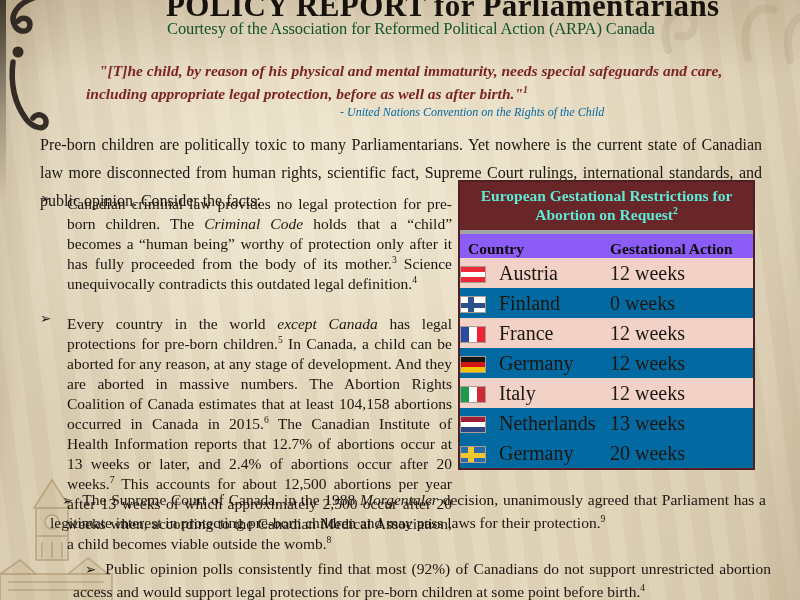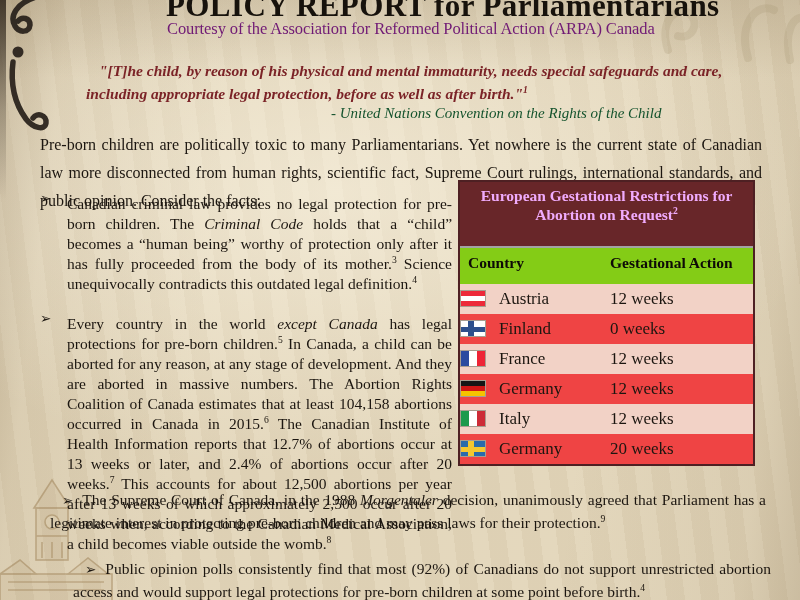--- a/index.html
+++ b/index.html
@@ -15,43 +15,43 @@
   }
   .abs{position:absolute;}
   sup{font-size:.62em;vertical-align:super;line-height:0;}
   i{font-style:italic;}
 
   .edge-shadow{left:0;top:0;width:6px;height:200px;
     background:linear-gradient(to bottom, rgba(28,20,12,.75), rgba(28,20,12,.25) 55%, rgba(28,20,12,0));}
 
   .doc-title{top:-12px;left:166px;font-size:31px;font-weight:bold;color:#17120c;
     letter-spacing:.4px;white-space:nowrap;}
-  .doc-subtitle{top:19px;left:167px;font-size:16.5px;color:#701a75;white-space:nowrap;letter-spacing:-.1px;}
+  .doc-subtitle{top:19px;left:167px;font-size:16.5px;color:#14532d;white-space:nowrap;letter-spacing:-.1px;}
 
   .quote{top:59px;left:86px;width:652px;font-style:italic;font-weight:bold;
     font-size:15.5px;line-height:23px;color:#7b2327;text-indent:13px;}
-  .attribution{top:105px;left:331px;font-style:italic;font-size:15px;color:#14532d;white-space:nowrap;}
+  .attribution{top:105px;left:340px;font-style:italic;font-size:12px;color:#0369a1;white-space:nowrap;}
 
   .intro{top:131px;left:40px;width:722px;font-size:16px;line-height:28px;text-align:justify;}
 
   .left-col{top:188px;left:40px;width:412px;}
   .lbullet{display:flex;margin-bottom:14px;}
   .lbullet .marker{width:27px;flex:none;font-size:13.5px;padding-top:2px;}
   .lbullet .btext{flex:1;font-size:15.5px;line-height:20px;text-align:justify;margin-top:6px;}
 
   .gtable{top:180px;left:458px;width:297px;border:2px solid #4e2023;background:#fcf7f1;
     box-sizing:border-box;}
-  .gtable-title{background:#682629;color:#f0abfc;font-weight:bold;text-align:center;
-    font-size:15.5px;line-height:19px;padding:4px 14px 22px;border-bottom:2px solid #a3a3a3;}
+  .gtable-title{background:#682629;color:#5eead4;font-weight:bold;text-align:center;
+    font-size:15.5px;line-height:19px;padding:4px 14px 6px;border-bottom:4px solid #a3a3a3;}
   .gtable table{border-collapse:collapse;width:100%;table-layout:fixed;}
-  .gtable th{font-size:15.5px;text-align:left;padding:6px 0 12px;background:#84cc16;color:#0e0a07;}
+  .gtable th{font-size:15.5px;text-align:left;padding:6px 0 0;background:#8b5cf6;color:#0e0a07;}
   .gtable th.th-country{padding-left:8px;width:142px;}
-  .gtable td{font-size:17px;padding:0;height:30px;vertical-align:middle;}
+  .gtable td{font-size:20px;padding:0;height:30px;vertical-align:middle;}
   .row-odd{background:#f2d2c6;}
-  .row-even{background:#ef4444;}
+  .row-even{background:#0369a1;}
   .cell-country{padding-left:7px;}
   .flag{display:inline-block;width:26px;height:17px;border:1px solid #a89d90;
     box-sizing:border-box;vertical-align:-3px;margin-right:13px;}
   .flag-austria{background:linear-gradient(to bottom,#ed2939 0 33%,#ffffff 33% 66%,#ed2939 66% 100%);}
   .flag-finland{background-color:#fff;background-image:
     linear-gradient(to right,rgba(0,0,0,0) 0 7px,#2d4f8c 7px 13px,rgba(0,0,0,0) 13px),
     linear-gradient(to bottom,rgba(0,0,0,0) 0 6px,#2d4f8c 6px 11px,rgba(0,0,0,0) 11px);}
   .flag-france{background:linear-gradient(to right,#2b4ba0 0 33%,#ffffff 33% 66%,#ee2436 66% 100%);}
   .flag-germany{background:linear-gradient(to bottom,#151515 0 33%,#cf1615 33% 66%,#f5c400 66% 100%);}
   .flag-italy{background:linear-gradient(to right,#1d9a4d 0 33%,#ffffff 33% 66%,#cd2b37 66% 100%);}
@@ -166,20 +166,26 @@
           <td class="cell-limit">12 weeks</td>
         </tr>
 
         <tr class="row-odd">
           <td class="cell-country">
             <span class="flag flag-italy"></span><span class="country-name">Italy</span>
           </td>
           <td class="cell-limit">12 weeks</td>
         </tr>
 
+        <tr class="row-even">
+          <td class="cell-country">
+            <span class="flag flag-netherlands"></span><span class="country-name">Netherlands</span>
+          </td>
+          <td class="cell-limit">13 weeks</td>
+        </tr>
 
 
         <tr class="row-even">
           <td class="cell-country">
             <span class="flag flag-sweden"></span><span class="country-name">Germany</span>
           </td>
           <td class="cell-limit">20 weeks</td>
         </tr>
       </tbody>
   </table>

